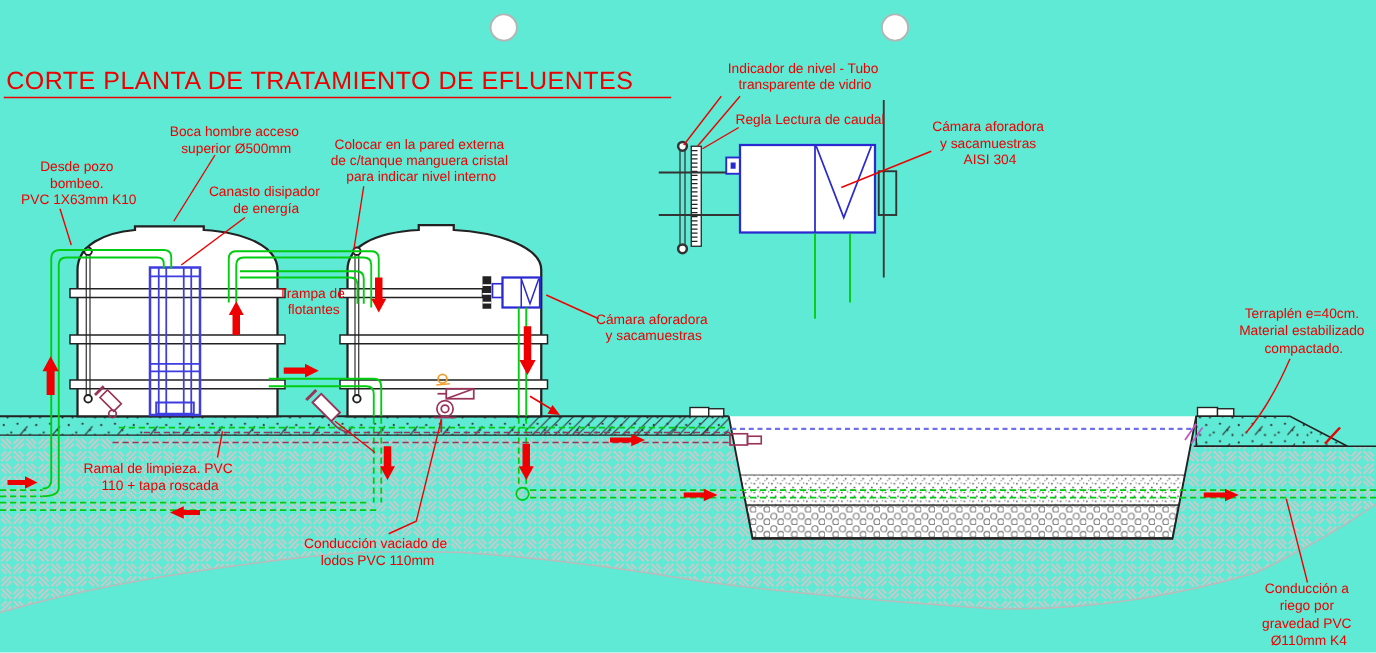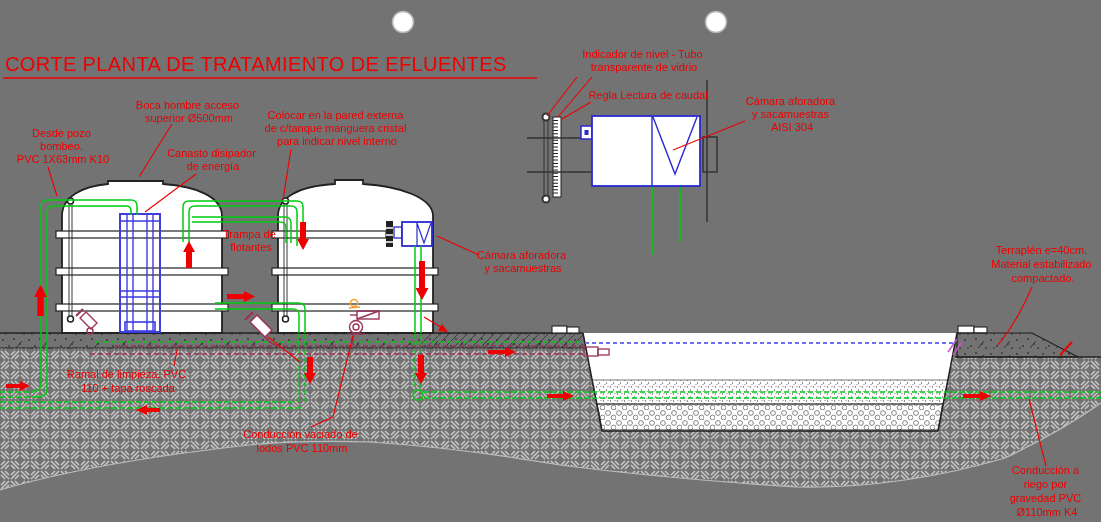--- a/index.html
+++ b/index.html
@@ -1,16 +1,16 @@
 <!DOCTYPE html>
 <html><head>
 <meta charset="utf-8">
 <style>
   html,body{margin:0;padding:0;background:#ffffff;}
-  #stage{position:relative;width:1101px;height:522px;background:#737373;overflow:hidden;
+  #stage{position:relative;width:1101px;height:522px;background:#5eead4;overflow:hidden;
          font-family:"Liberation Sans", sans-serif;}
   svg text{font-family:"Liberation Sans", sans-serif;}
   .lbl{font-size:11px;fill:#ee0000;}
   .title-text{font-size:20px;fill:#ee0000;letter-spacing:.4px;}
 </style>
 </head>
 <body>
 
 <div id="stage">
 <svg width="1101" height="522" viewBox="0 0 1101 522">

